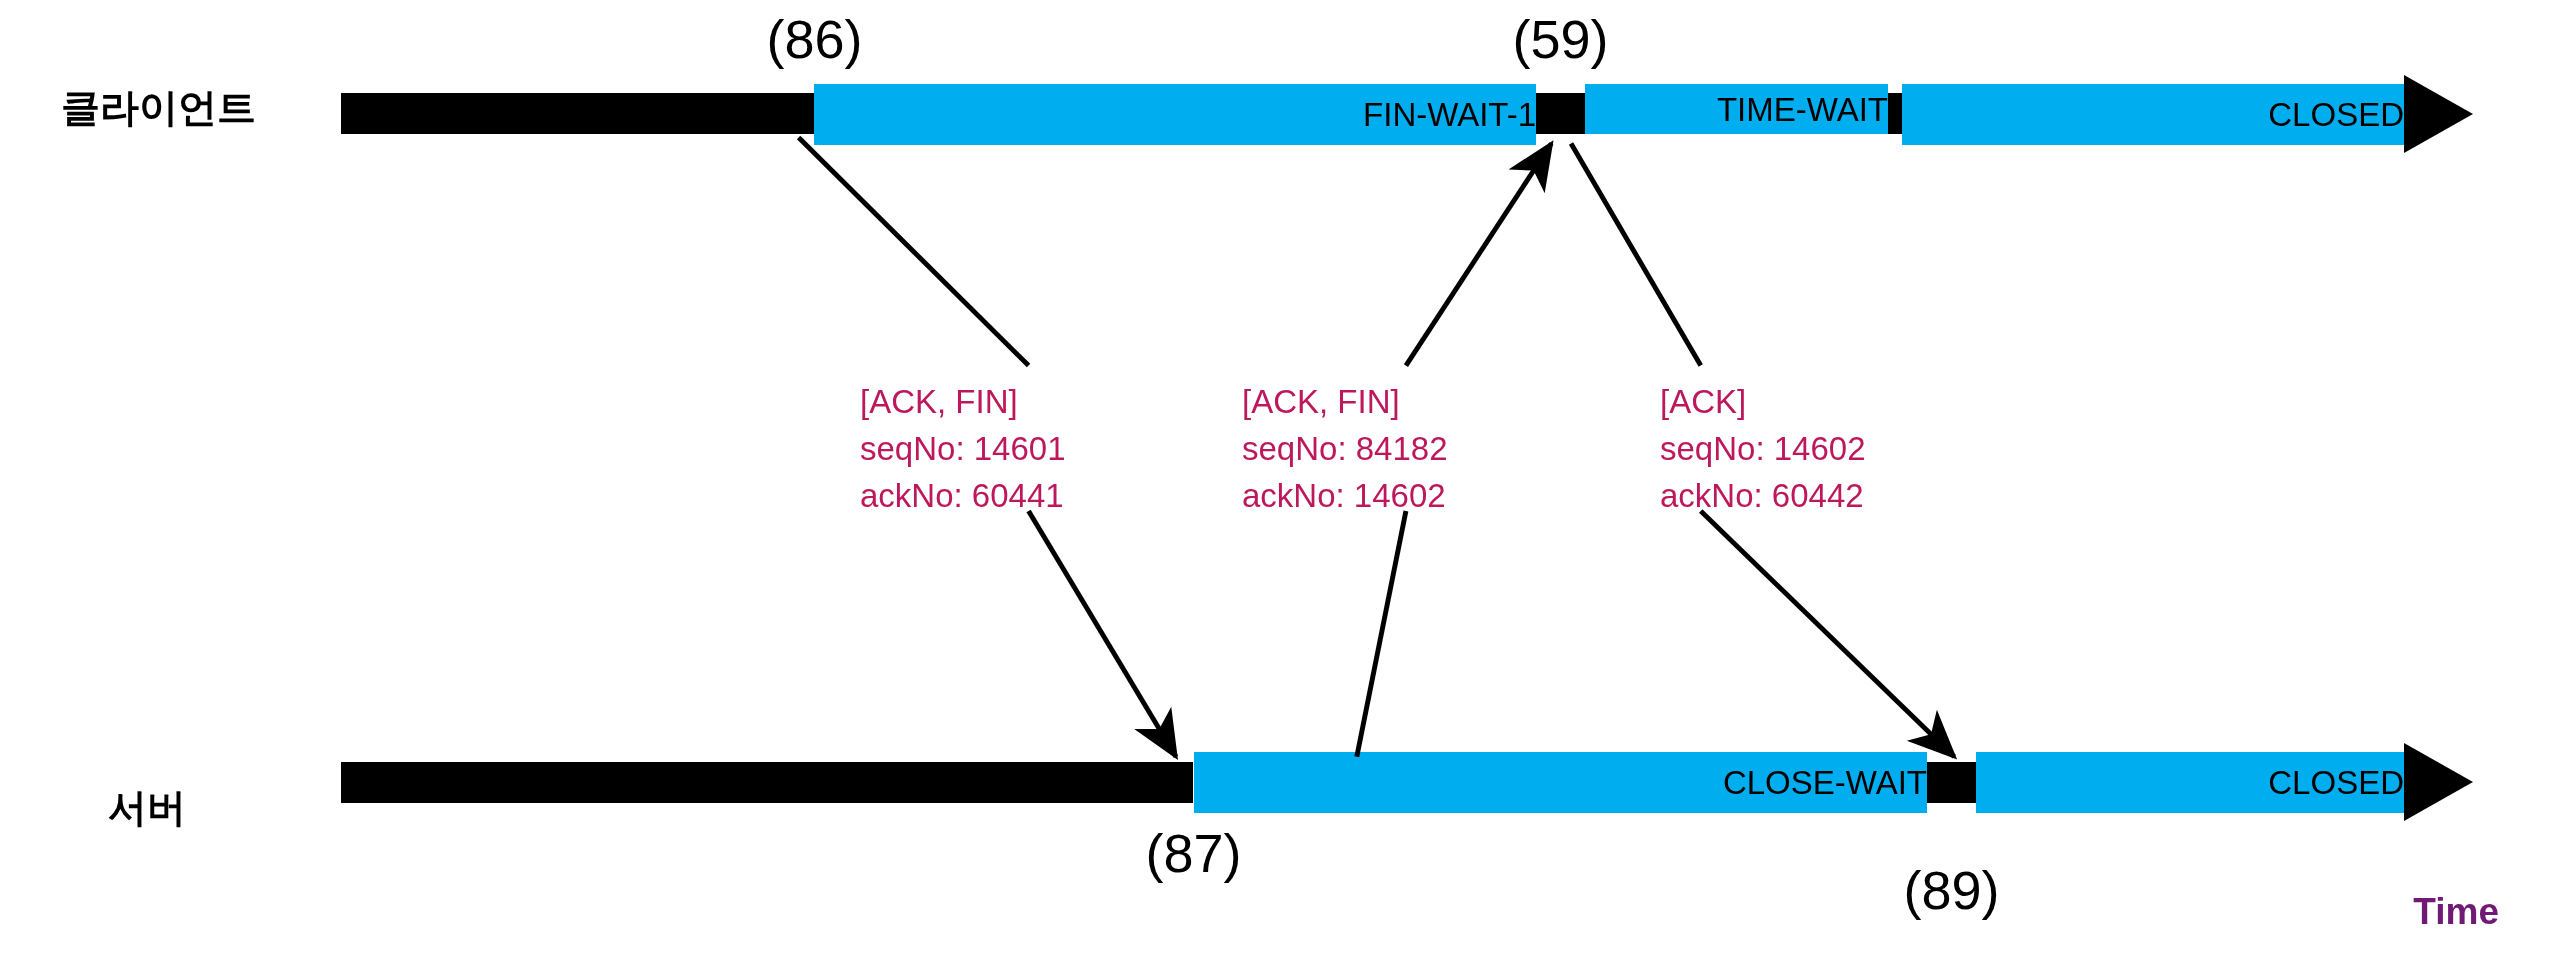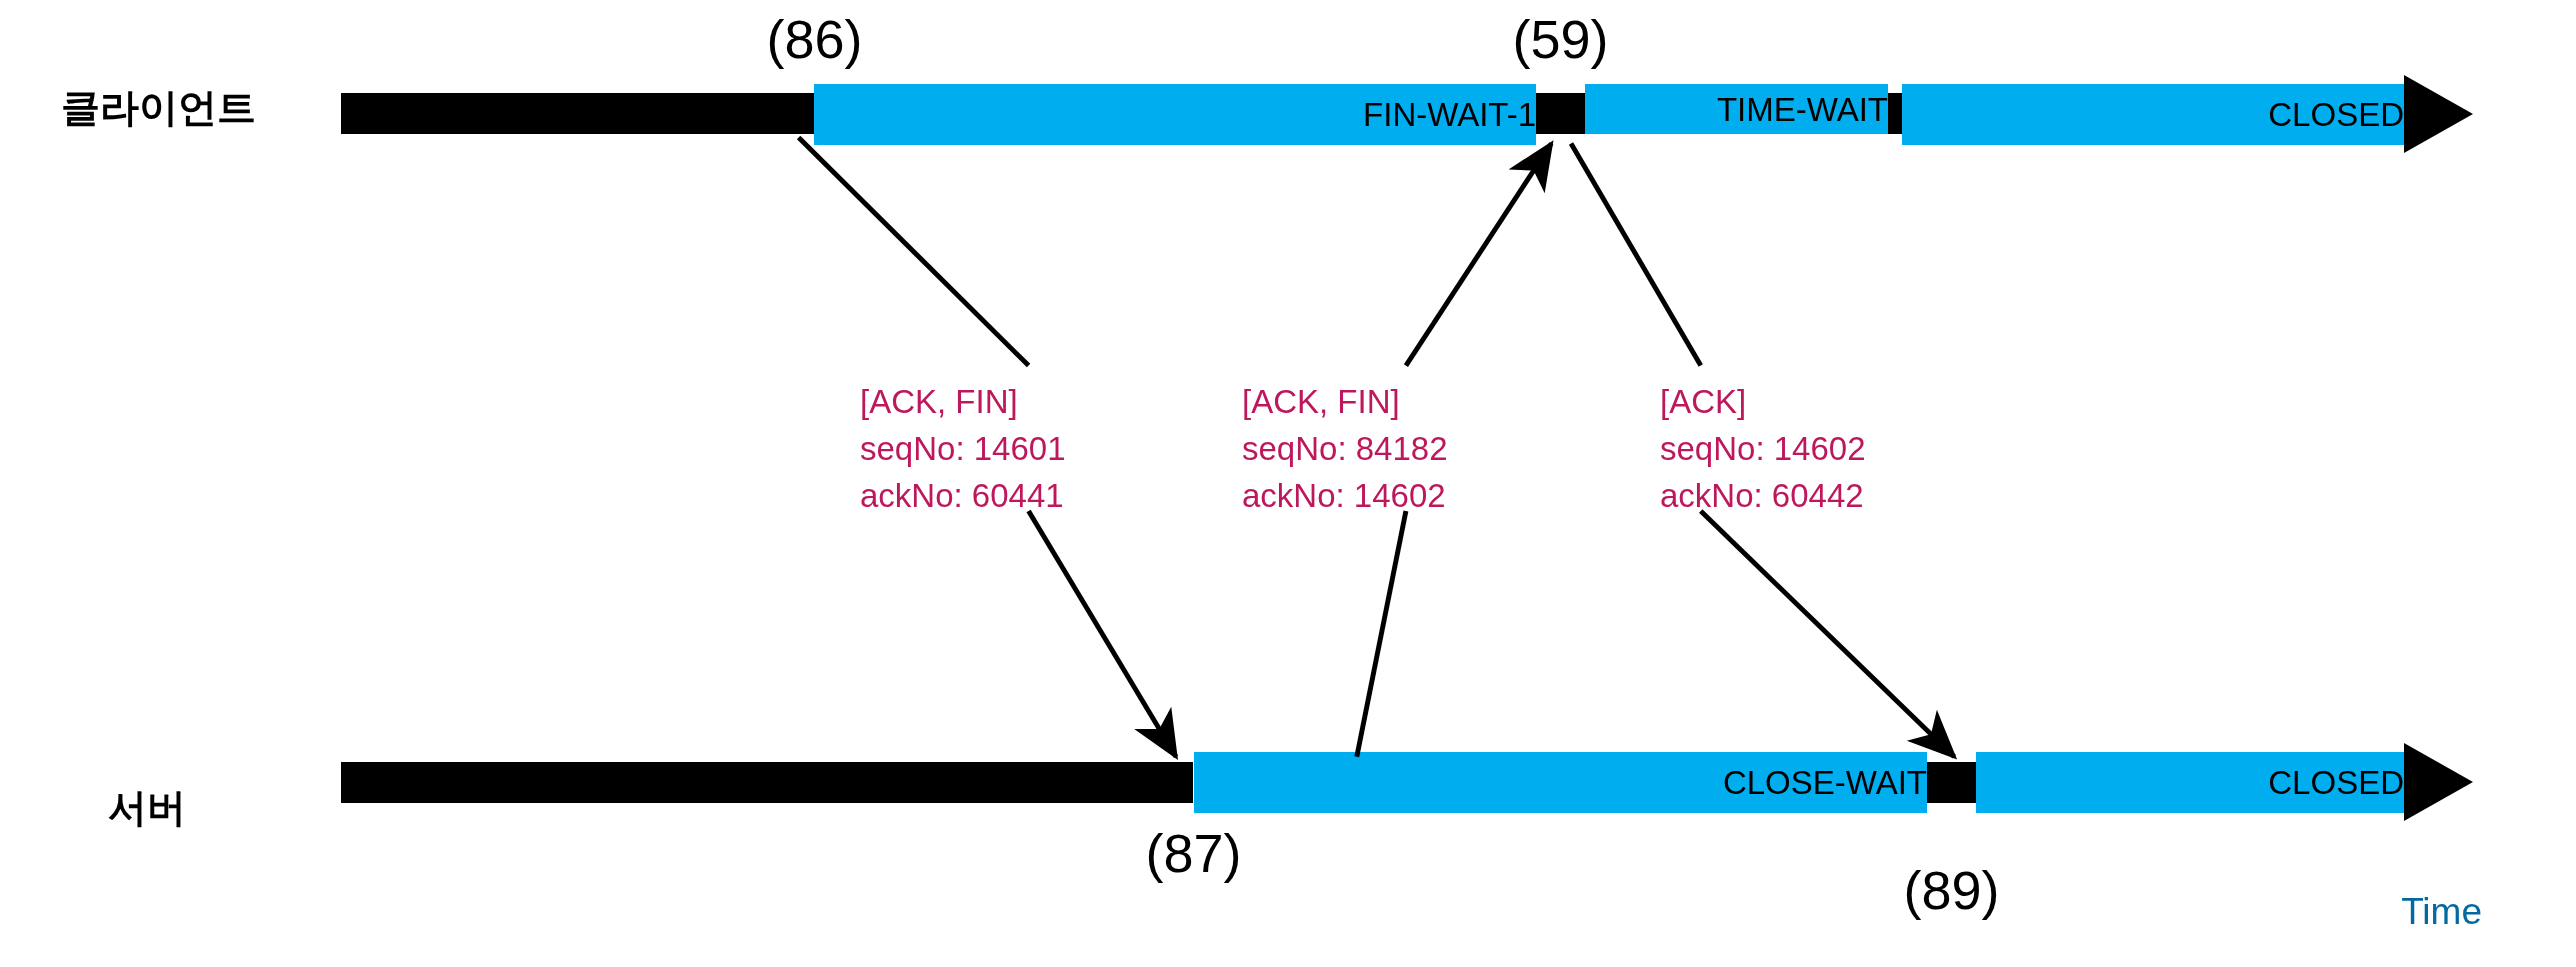--- a/index.html
+++ b/index.html
@@ -80,25 +80,26 @@
     left: 0;
     top: 0;
     width: 2576px;
     height: 967px;
     pointer-events: none;
   }
 
   
   #time-label {
     position: absolute;
-    right: 94px;
+    right: 77px;
     top: 893px;
     font-size: 37px;
-    color: #0369a1;
+    color: #701a75;
     line-height: 1;
+    font-weight: bold;
   }
 </style>
 </head>
 <body>
 
 <div id="canvas">
 
   <div class="role-label" id="client-label">클라이언트</div>
 
   <div class="seg seg-black" style="left:341px; top:93px; width:473px; height:41px;"></div>

